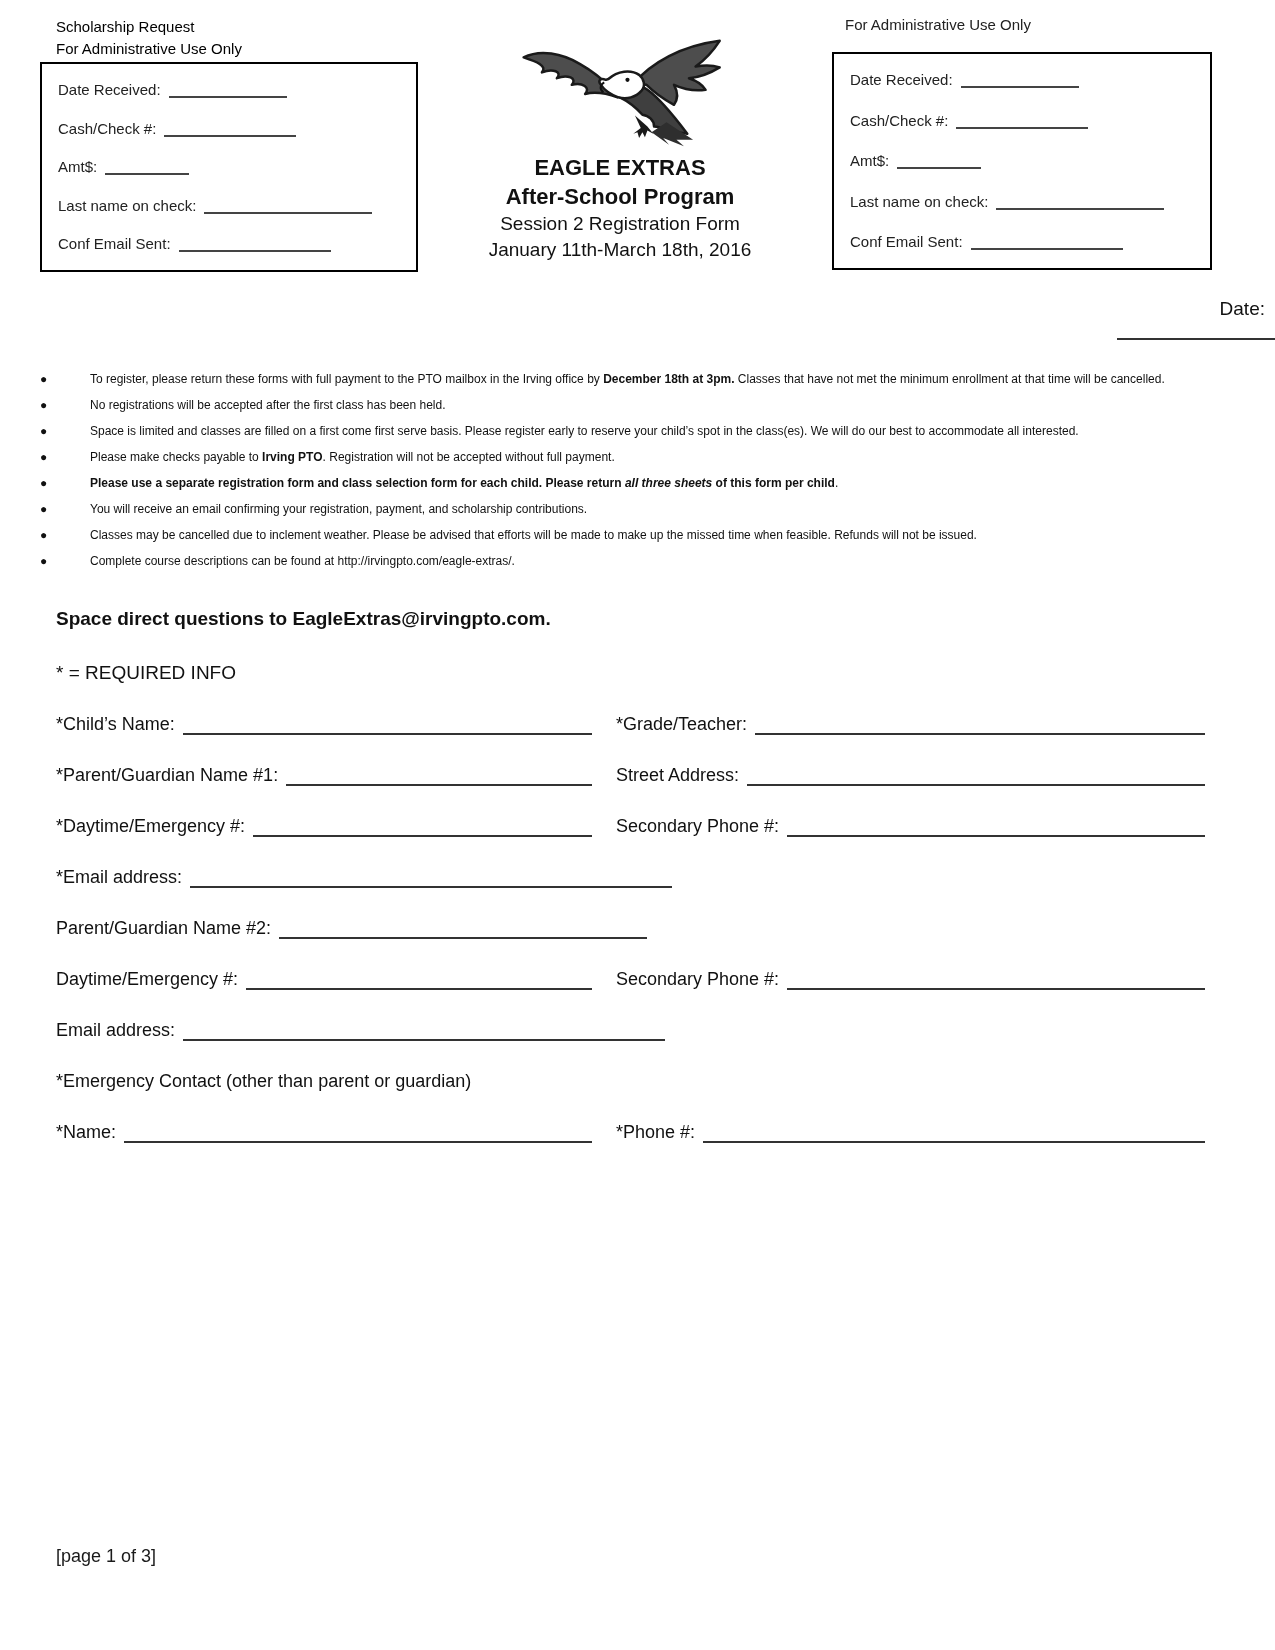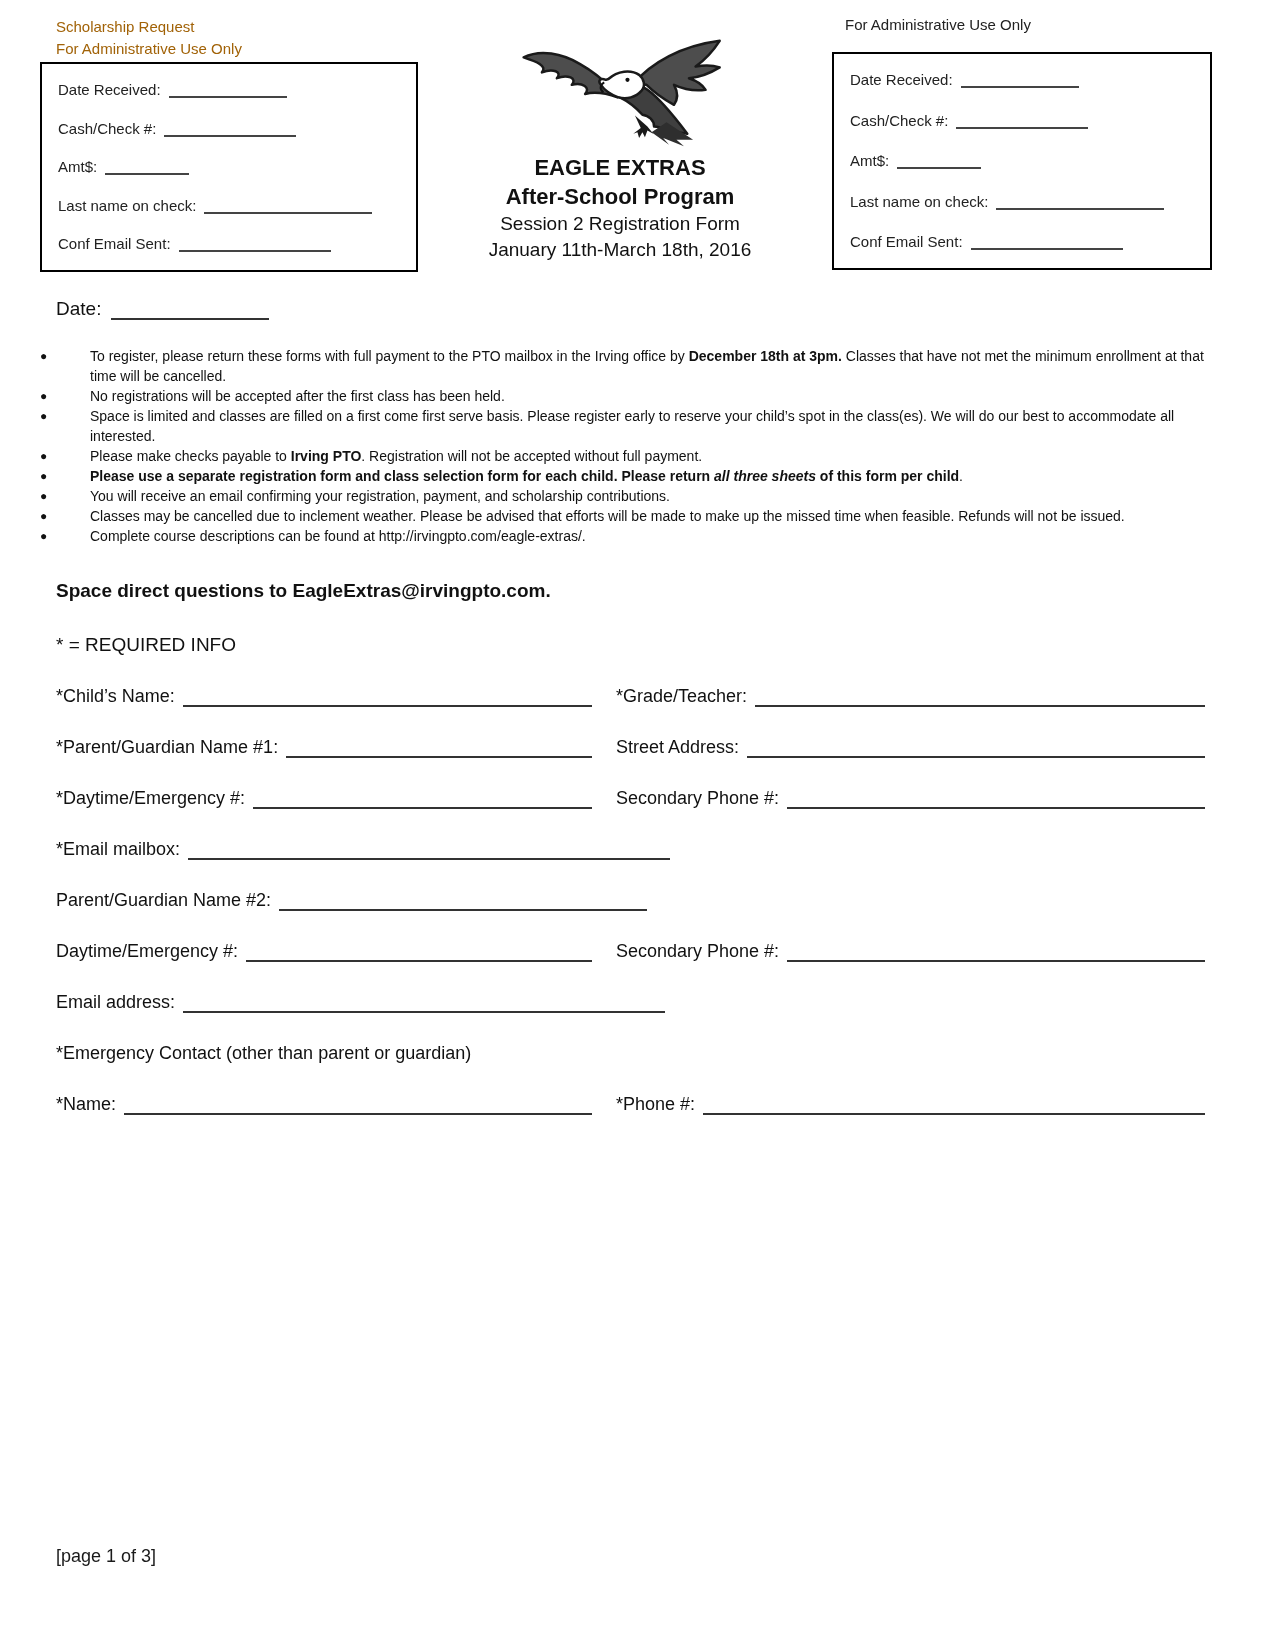--- a/index.html
+++ b/index.html
@@ -5,45 +5,45 @@
   html,body{margin:0;padding:0;background:#fff;}
   .page{
     position:relative;
     width:1275px;height:1650px;
     background:#fff;color:#111;
     font-family:"Liberation Sans", sans-serif;
     overflow:hidden;
   }
   
   .top-area{position:relative;height:292px;}
-  .admin-note-left{position:absolute;left:56px;top:16px;font-size:15px;line-height:1.45;color:#a16207;}
+  .admin-note-left{position:absolute;left:56px;top:16px;font-size:15px;line-height:1.45;color:#000000;}
   .admin-note-right{position:absolute;left:845px;top:16px;font-size:15px;color:#222;}
   .admin-box{position:absolute;border:2px solid #000;box-sizing:border-box;
     display:flex;flex-direction:column;justify-content:space-between;
     padding:16px 16px 18px 16px;font-size:15px;color:#222;}
   .admin-box-left{left:40px;top:62px;width:378px;height:210px;}
   .admin-box-right{left:832px;top:52px;width:380px;height:218px;}
   .admin-field{display:flex;align-items:flex-end;white-space:nowrap;}
   .admin-field .lbl{margin-right:8px;}
   .fill-line{display:inline-block;border-bottom:2px solid #444;height:16px;}
   .admin-field:nth-child(1) .fill-line{width:118px;}
   .admin-field:nth-child(2) .fill-line{width:132px;}
   .admin-field:nth-child(3) .fill-line{width:84px;}
   .admin-field:nth-child(4) .fill-line{width:168px;}
   .admin-field:nth-child(5) .fill-line{width:152px;}
   .center-head{position:absolute;left:445px;top:30px;width:350px;text-align:center;}
   .eagle{display:block;margin:0 auto 6px auto;}
   .title-line1,.title-line2{font-size:22px;font-weight:bold;line-height:1.3;}
   .title-line3,.title-line4{font-size:19px;line-height:1.35;text-align:center;}
   
-  .date-row{margin:6px 0 0 56px;font-size:19px;display:flex;align-items:flex-end;}
+  .date-row{margin:6px 0 0 56px;font-size:19px;display:flex;align-items:flex-end;flex-direction:column;}
   .date-row .lbl{margin-right:10px;}
   .date-row .fill-line{width:158px;border-bottom:2px solid #333;height:18px;}
   
-  ul.instructions{margin:26px 70px 0 0;list-style:none;font-size:14px;line-height:20px;}
+  ul.instructions{margin:26px 70px 0 0;list-style:none;font-size:12px;line-height:26px;}
   ul.instructions li{position:relative;padding-left:50px;}
   ul.instructions li::before{content:"\25CF";position:absolute;left:0;top:0;font-size:12px;}
   
   .questions-line{margin:34px 0 0 56px;font-size:19px;font-weight:bold;}
   .required-note{margin:32px 0 16px 56px;font-size:19px;font-weight:normal;}
   
   .form{margin:10px 70px 0 56px;font-size:18px;}
   .form-row{display:flex;margin-top:30px;align-items:flex-end;}
   .cell{display:flex;align-items:flex-end;}
   .cell .lbl{white-space:nowrap;margin-right:8px;}
@@ -195,21 +195,21 @@
         <span class="fill-line"></span>
       </div>
       <div class="cell cell-right">
         <span class="lbl">Secondary Phone #:</span>
         <span class="fill-line"></span>
       </div>
     </div>
 
     <div class="form-row">
       <div class="cell cell-solo">
-        <span class="lbl">*Email mailbox:</span>
+        <span class="lbl">*Email address:</span>
         <span class="fill-line w480"></span>
       </div>
     </div>
 
     <div class="form-row">
       <div class="cell cell-solo">
         <span class="lbl">Parent/Guardian Name #2:</span>
         <span class="fill-line w365"></span>
       </div>
     </div>

